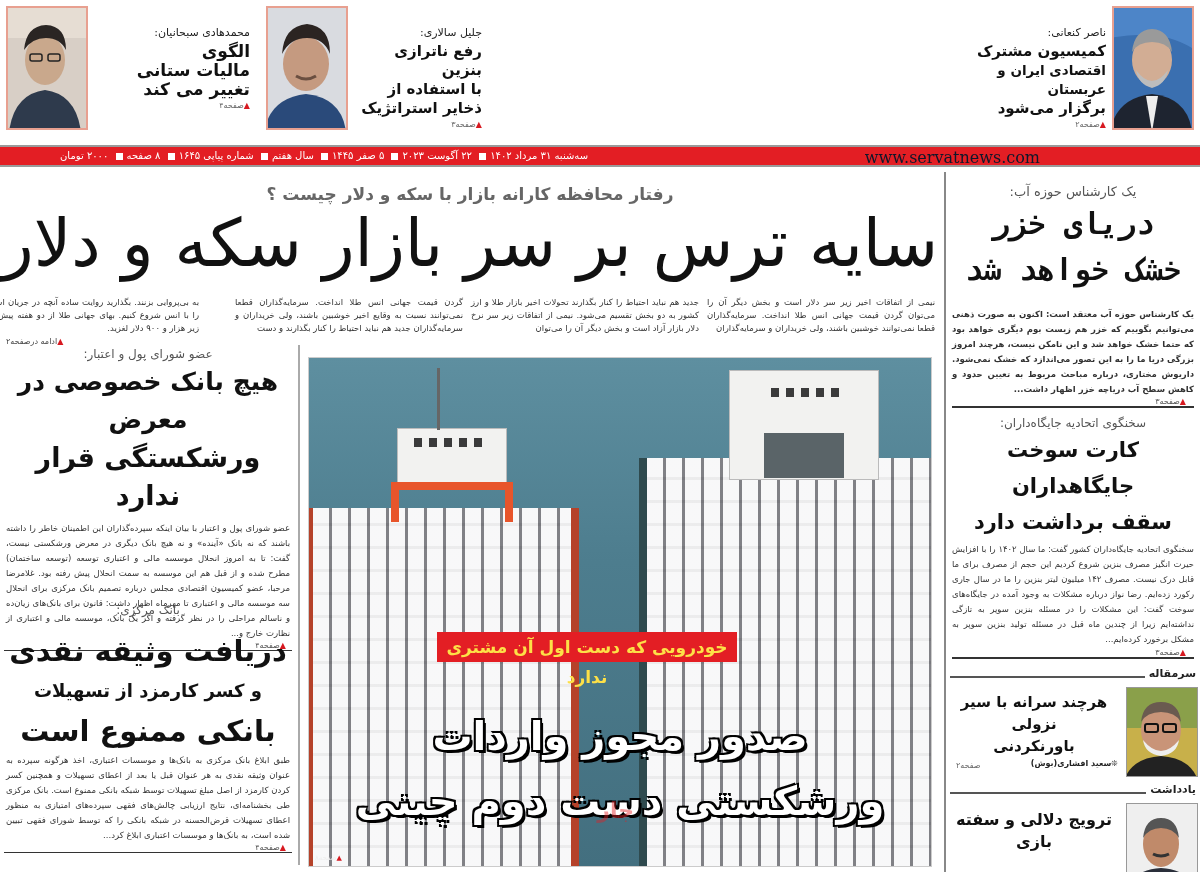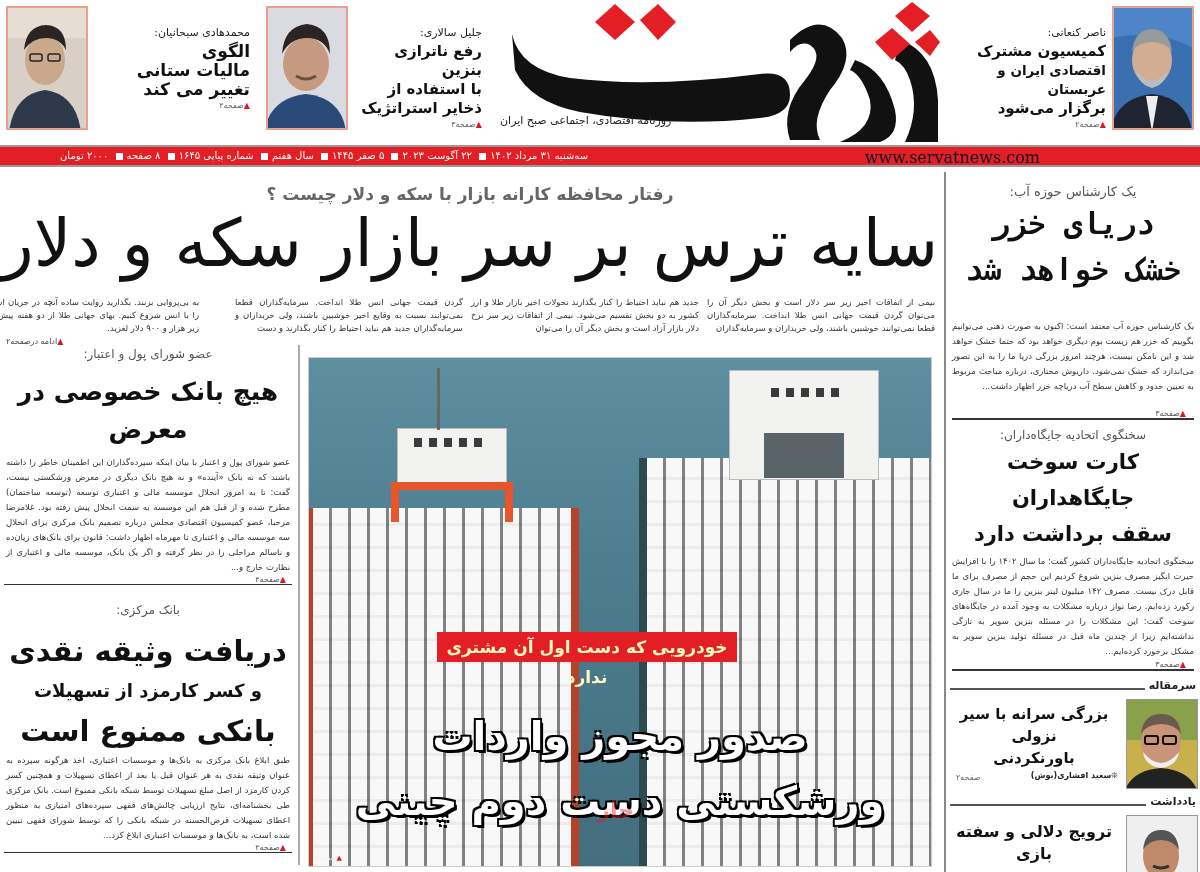--- a/index.html
+++ b/index.html
@@ -49,21 +49,21 @@
   .photo-main { position: absolute; left: 308px; top: 357px; width: 624px; height: 510px; overflow: hidden; border: 1px solid #ccc; }
   .sea { position: absolute; inset: 0; background: linear-gradient(180deg, #5e8fa0 0%, #4d7d8e 40%, #436f7f 100%); }
   .deck { position: absolute; background-image:
       repeating-linear-gradient(90deg, rgba(255,255,255,0.85) 0 16px, rgba(120,120,125,0.9) 16px 19px),
       repeating-linear-gradient(0deg, rgba(255,255,255,0) 0 20px, rgba(60,60,65,0.55) 20px 23px);
       background-color: #cfd2d6; }
   .hull { position: absolute; background: #2f4a4e; }
   .bridge { position: absolute; background: #f2f2f0; border: 1px solid #bbb; }
   .window { position: absolute; width: 8px; height: 9px; background: #3b3b3b; }
   .orange { background: #e8552b; }
-  .overlay-kicker { position: absolute; left: 130px; top: 272px; width: 300px; height: 30px; background: #e31e24; color: #fef9c3; font-weight: bold; font-size: 17px; text-align: center; line-height: 30px; }
+  .overlay-kicker { position: absolute; left: 130px; top: 272px; width: 300px; height: 30px; background: #e31e24; color: #fde047; font-weight: bold; font-size: 17px; text-align: center; line-height: 30px; }
   .overlay-hl { position: absolute; left: 0; right: 0; text-align: center; color: #fff; font-weight: bold; font-size: 40px; text-shadow: 3px 3px 0 #000, -2px -2px 0 #000, 2px -2px 0 #000, -2px 2px 0 #000; letter-spacing: -1px; }
   .watermark { position: absolute; left: 265px; top: 440px; width: 60px; height: 60px; font-size: 22px; color: rgba(227,30,36,0.45); font-weight: bold; }
   .photo-pg { position: absolute; left: 6px; bottom: 4px; font-size: 7px; color: #eee; }
 
   
   .rightcol { position: absolute; left: 944px; top: 172px; width: 256px; height: 700px; border-left: 2px solid #888; }
   .rstory { position: relative; }
   .rstory .kick { text-align: center; font-size: 13px; color: #555; }
   .rstory .hl { text-align: center; font-weight: bold; color: #111; }
   .rstory .body { font-size: 8.5px; line-height: 15px; color: #333; text-align: justify; padding: 0 6px; }
@@ -119,40 +119,20 @@
       <div class="who">جلیل سالاری:</div>
       <div class="hl">
         <div>رفع ناترازی بنزین</div>
         <div>با استفاده از</div>
         <div>ذخایر استراتژیک</div>
       </div>
       <div class="pg"><span class="tri">▲</span><span>صفحه۳</span></div>
     </div>
   </div>
 
-  <div class="logo-wrap">
-    <svg class="logo-svg" width="450" height="142" viewBox="0 0 450 142">
-
-      <path d="M22 34 Q30 70 80 78 Q160 88 270 74 Q300 70 300 95 Q300 115 270 118 Q180 128 90 112 Q40 102 25 70 Z" fill="#111"></path>
-
-      <path d="M300 40 Q330 10 352 38 Q365 60 340 90 Q320 120 330 140 L300 140 Q290 110 315 80 Q335 55 320 45 Q310 40 300 52 Z" fill="#111"></path>
-
-      <path d="M365 60 Q395 70 405 110 Q410 135 390 142 L350 142 Q385 128 380 100 Q372 75 360 70 Z" fill="#111"></path>
-
-      <path d="M410 40 Q445 52 448 100 L448 142 L415 142 Q430 110 420 80 Q415 65 405 60 Z" fill="#111"></path>
-
-      <path d="M105 22 L125 4 L145 22 L125 40 Z" fill="#e31e24"></path>
-      <path d="M150 20 L168 4 L186 22 L168 40 Z" fill="#e31e24"></path>
-
-      <path d="M405 16 L422 2 L440 16 L422 32 Z" fill="#e31e24"></path>
-      <path d="M385 42 L402 28 L420 44 L402 60 Z" fill="#e31e24"></path>
-      <path d="M425 42 L440 30 L450 42 L440 56 Z" fill="#e31e24"></path>
-    </svg>
-    <div class="logo-tag">روزنامه اقتصادی، اجتماعی صبح ایران</div>
-  </div>
 
   <div class="teaser" style="left:950px;width:246px;">
     <div class="photo" style="right:2px;">
       <svg width="82" height="124" viewBox="0 0 82 124">
         <rect width="82" height="124" fill="#3a6fb0"></rect>
         <path d="M0 0 L82 0 L82 40 Q50 20 0 30Z" fill="#4d85c8"></path>
         <ellipse cx="42" cy="52" rx="20" ry="25" fill="#d2ad94"></ellipse>
         <path d="M22 44 Q24 22 42 21 Q60 22 62 44 Q56 34 42 34 Q28 34 22 44Z" fill="#9a9a9a"></path>
         <path d="M26 62 Q42 84 58 62 Q56 76 42 80 Q28 76 26 62Z" fill="#bdbdbd"></path>
         <path d="M0 124 Q6 90 42 86 Q78 90 82 124Z" fill="#1e2430"></path>
@@ -194,22 +174,23 @@
     <div class="col" style="right:236px;">جدید هم نباید احتیاط را کنار بگذارند تحولات اخیر بازار طلا و ارز کشور به دو بخش تقسیم می‌شود. نیمی از اتفاقات زیر سر نرخ دلار بازار آزاد است و بخش دیگر آن را می‌توان</div>
     <div class="col" style="right:472px;">گردن قیمت جهانی انس طلا انداخت. سرمایه‌گذاران قطعا نمی‌توانند نسبت به وقایع اخیر خوشبین باشند، ولی خریداران و سرمایه‌گذاران جدید هم نباید احتیاط را کنار بگذارند و دست</div>
     <div class="col" style="right:736px;padding-left:16px;">به بی‌پروایی بزنند. بگذارید روایت ساده آنچه در جریان است را با انس شروع کنیم. بهای جهانی طلا از دو هفته پیش به زیر هزار و ۹۰۰ دلار لغزید.</div>
     <div class="cont"><span class="tri">▲</span><span>ادامه درصفحه۲</span></div>
   </div>
 </div>
 
 <div class="leftcol">
   <div class="story" style="position:absolute;top:0;left:0;width:296px;">
     <div class="kick" style="margin-top:2px;">عضو شورای پول و اعتبار:</div>
-    <div class="hl" style="font-size:27px;line-height:38px;margin-top:12px;">
+    <div class="hl" style="font-size:27px;line-height:38px;margin-top:2px;">
       <div style="font-size:25px;">هیچ بانک خصوصی در معرض</div>
+      <div>ورشکستگی قرار ندارد</div>
     </div>
     <div class="body" style="margin-top:6px;height:120px;overflow:hidden;">عضو شورای پول و اعتبار با بیان اینکه سپرده‌گذاران این اطمینان خاطر را داشته باشند که نه بانک «آینده» و نه هیچ بانک دیگری در معرض ورشکستی نیست، گفت: تا به امروز انحلال موسسه مالی و اعتباری توسعه (توسعه ساختمان) مطرح شده و از قبل هم این موسسه به سمت انحلال پیش رفته بود. غلامرضا مرحبا، عضو کمیسیون اقتصادی مجلس درباره تصمیم بانک مرکزی برای انحلال سه موسسه مالی و اعتباری تا مهرماه اظهار داشت: قانون برای بانک‌های زیان‌ده و ناسالم مراحلی را در نظر گرفته و اگر یک بانک، موسسه مالی و اعتباری از نظارت خارج و...</div>
     <div class="pg"><span class="tri">▲</span><span>صفحه۴</span></div>
   </div>
 
   <div class="story" style="position:absolute;top:258px;left:0;width:296px;">
     <div class="kick">بانک مرکزی:</div>
     <div class="hl" style="font-size:29px;line-height:40px;margin-top:14px;">
       <div>دریافت وثیقه نقدی</div>
       <div style="font-size:18px;">و کسر کارمزد از تسهیلات</div>
@@ -255,21 +236,21 @@
 </div>
 
 <div class="rightcol">
 
   <div class="rstory" style="padding-top:12px;">
     <div class="kick">یک کارشناس حوزه آب:</div>
     <div class="hl" style="font-size:30px;line-height:46px;margin-top:4px;font-family:Liberation Mono, monospace;">
       <div>دریای خزر</div>
       <div>خشک خواهد شد</div>
     </div>
-    <div class="body" style="margin-top:24px;height:90px;overflow:hidden;">یک کارشناس حوزه آب معتقد است: اکنون به صورت ذهنی می‌توانیم بگوییم که خزر هم زیست بوم دیگری خواهد بود که حتما خشک خواهد شد و این نامکن نیست، هرچند امروز بزرگی دریا ما را به این تصور می‌اندازد که خشک نمی‌شود. داریوش مختاری، درباره مباحث مربوط به تعیین حدود و کاهش سطح آب دریاچه خزر اظهار داشت...</div>
+    <div class="body" style="margin-top:12px;height:90px;overflow:hidden;font-weight:bold;">یک کارشناس حوزه آب معتقد است: اکنون به صورت ذهنی می‌توانیم بگوییم که خزر هم زیست بوم دیگری خواهد بود که حتما خشک خواهد شد و این نامکن نیست، هرچند امروز بزرگی دریا ما را به این تصور می‌اندازد که خشک نمی‌شود. داریوش مختاری، درباره مباحث مربوط به تعیین حدود و کاهش سطح آب دریاچه خزر اظهار داشت...</div>
     <div class="pg"><span class="tri">▲</span><span>صفحه۳</span></div>
   </div>
 
   <div class="rstory" style="padding-top:8px;">
     <div class="kick" style="font-size:12px;">سخنگوی اتحادیه جایگاه‌داران:</div>
     <div class="hl" style="font-size:21px;line-height:36px;margin-top:2px;">
       <div>کارت سوخت جایگاهداران</div>
       <div>سقف برداشت دارد</div>
     </div>
     <div class="body" style="margin-top:2px;height:106px;overflow:hidden;">سخنگوی اتحادیه جایگاه‌داران کشور گفت: ما سال ۱۴۰۲ را با افزایش حیرت انگیز مصرف بنزین شروع کردیم این حجم از مصرف برای ما قابل درک نیست. مصرف ۱۴۲ میلیون لیتر بنزین را ما در سال جاری رکورد زده‌ایم. رضا نواز درباره مشکلات به وجود آمده در جایگاه‌های سوخت گفت: این مشکلات را در مسئله بنزین سوپر به تازگی نداشته‌ایم زیرا از چندین ماه قبل در مسئله تولید بنزین سوپر به مشکل برخورد کرده‌ایم...</div>
@@ -287,21 +268,21 @@
         <rect x="0" y="0" width="72" height="40" fill="#8aa04a"></rect>
         <ellipse cx="36" cy="42" rx="20" ry="24" fill="#c99478"></ellipse>
         <path d="M16 34 Q18 14 36 14 Q54 14 56 34 Q50 24 36 24 Q22 24 16 34Z" fill="#6a5a50"></path>
         <rect x="20" y="36" width="13" height="8" rx="2" fill="none" stroke="#111" stroke-width="2"></rect>
         <rect x="38" y="36" width="13" height="8" rx="2" fill="none" stroke="#111" stroke-width="2"></rect>
         <path d="M18 52 Q36 74 54 52 Q52 66 36 68 Q20 66 18 52Z" fill="#eee"></path>
         <path d="M0 90 Q8 70 36 68 Q64 70 72 90Z" fill="#222"></path>
       </svg>
     </div>
     <div class="op-hl">
-      <div>بزرگی سرانه با سیر نزولی</div>
+      <div>هرچند سرانه با سیر نزولی</div>
       <div>باورنکردنی</div>
     </div>
     <div class="op-author"><span>❊</span><span>سعید افشاری(بوش)</span></div>
     <div class="op-pg">صفحه۲</div>
   </div>
 
   <div class="section-label">
     <div class="line"></div>
     <div class="lbl">یادداشت</div>
   </div>

